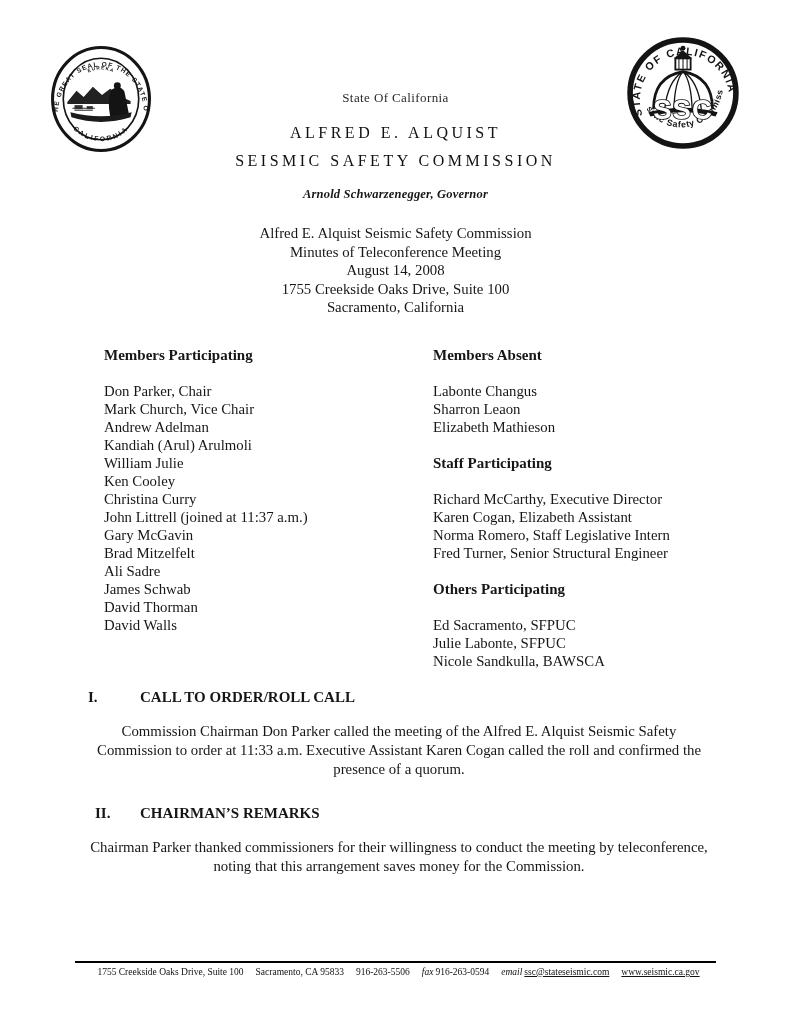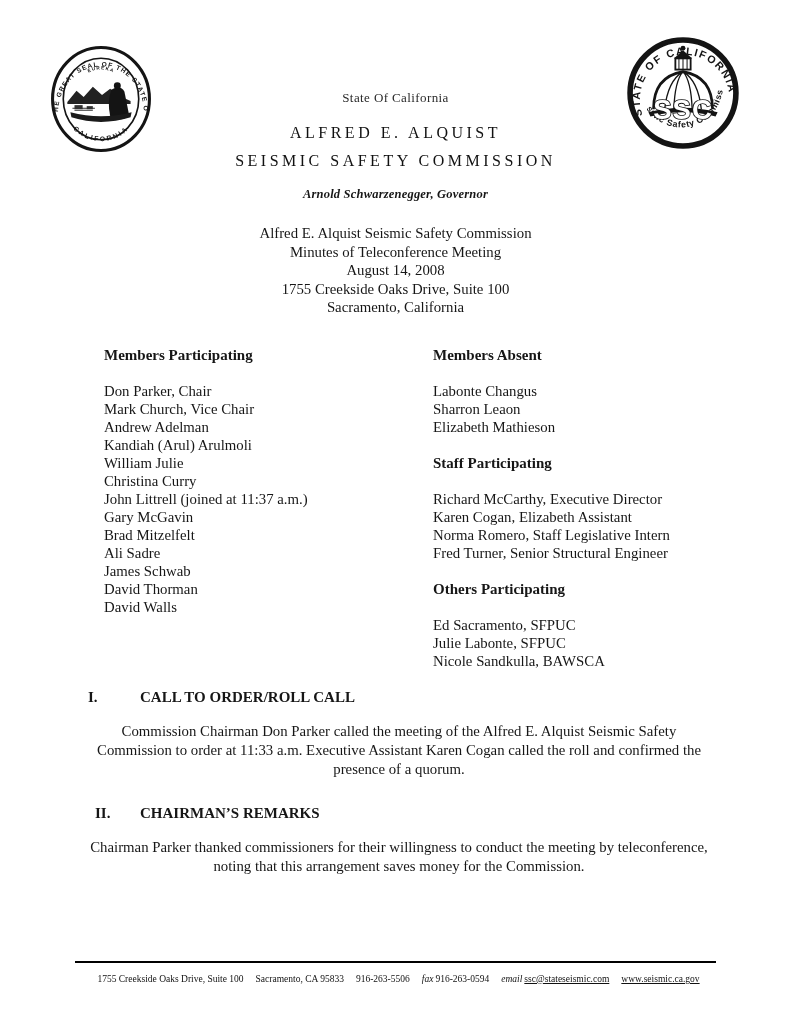--- a/index.html
+++ b/index.html
@@ -82,21 +82,21 @@
     margin: 15px 0 26px 0;
     line-height: 18.8px;
     text-align: center;
   }
 
   
   .footer {
     position: absolute;
     top: 961px; left: 75px; width: 641px;
     border-top: 2px solid #000;
-    padding-top: 10px;
+    padding-top: 3px;
     text-align: center;
     font-size: 9.5px;
     line-height: 12px;
     white-space: nowrap;
     color: #111;
   }
   .footer span { margin: 0 6px; }
   .footer .lbl { font-style: italic; margin: 0 2px 0 6px; }
   .footer a { color: #111; text-decoration: underline; cursor: pointer; }
 
@@ -186,20 +186,21 @@
 
   <div class="participants">
     <div class="col-left">
       <div class="row heading">Members Participating</div>
       <div class="row blank"></div>
       <div class="row">Don Parker, Chair</div>
       <div class="row">Mark Church, Vice Chair</div>
       <div class="row">Andrew Adelman</div>
       <div class="row">Kandiah (Arul) Arulmoli</div>
       <div class="row">William Julie</div>
+      <div class="row">Ken Cooley</div>
       <div class="row">Christina Curry</div>
       <div class="row">John Littrell (joined at 11:37 a.m.)</div>
       <div class="row">Gary McGavin</div>
       <div class="row">Brad Mitzelfelt</div>
       <div class="row">Ali Sadre</div>
       <div class="row">James Schwab</div>
       <div class="row">David Thorman</div>
       <div class="row">David Walls</div>
     </div>
     <div class="col-right">

